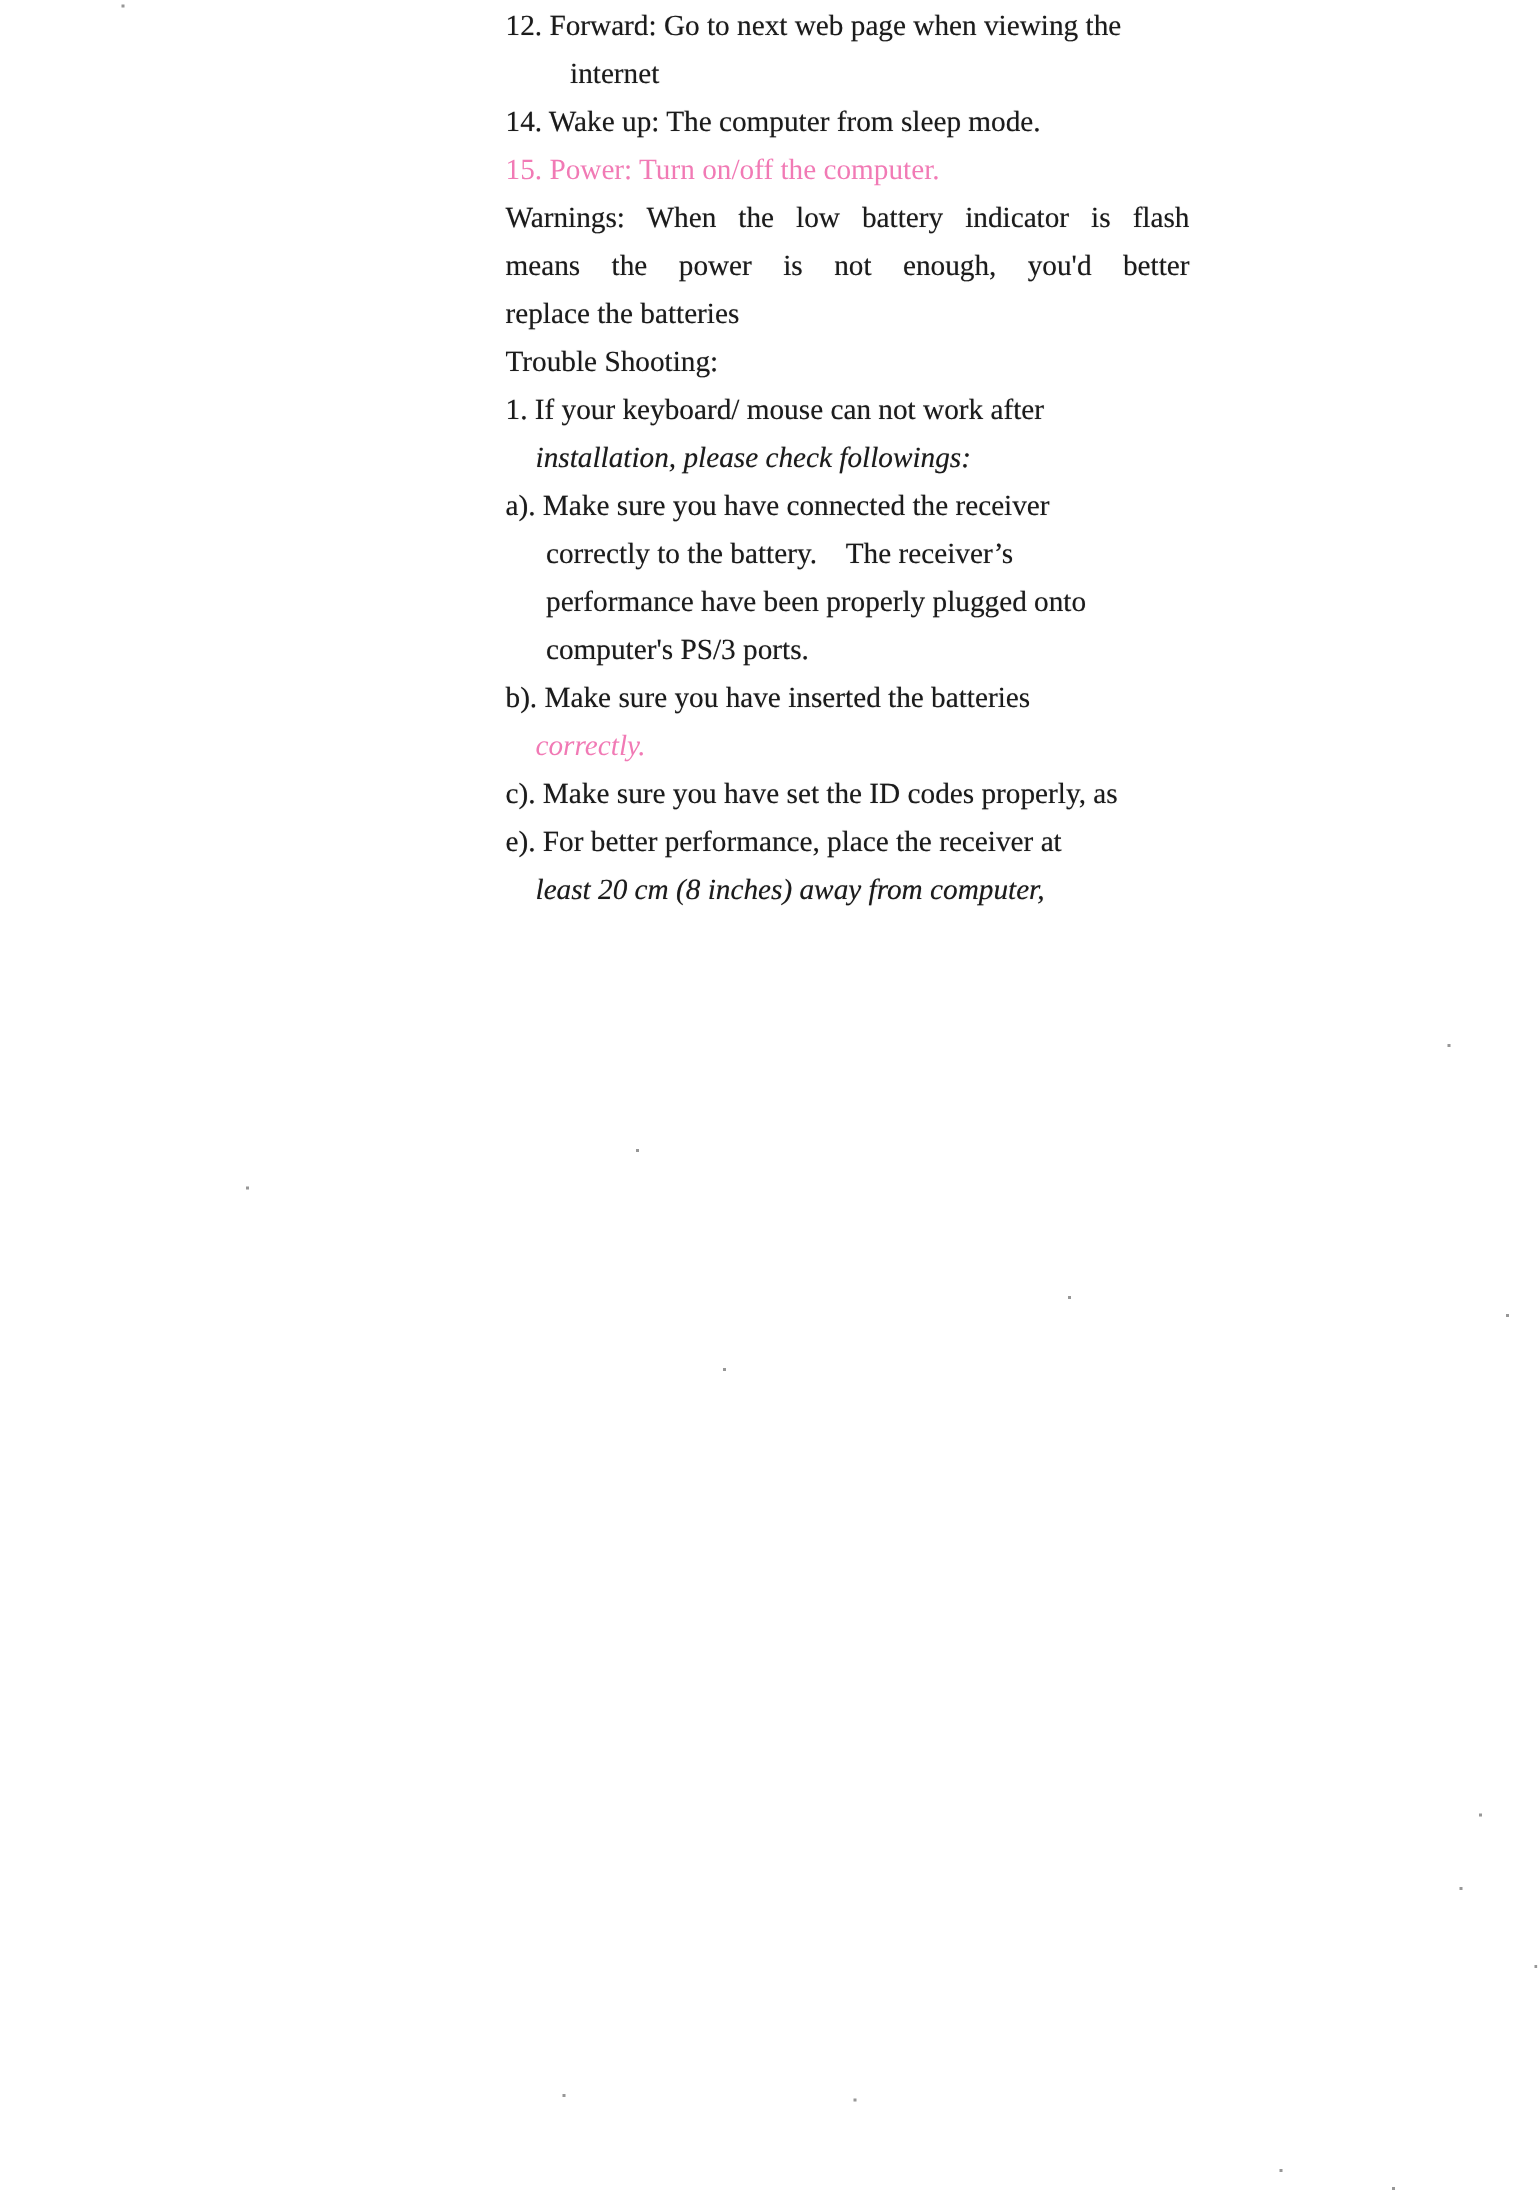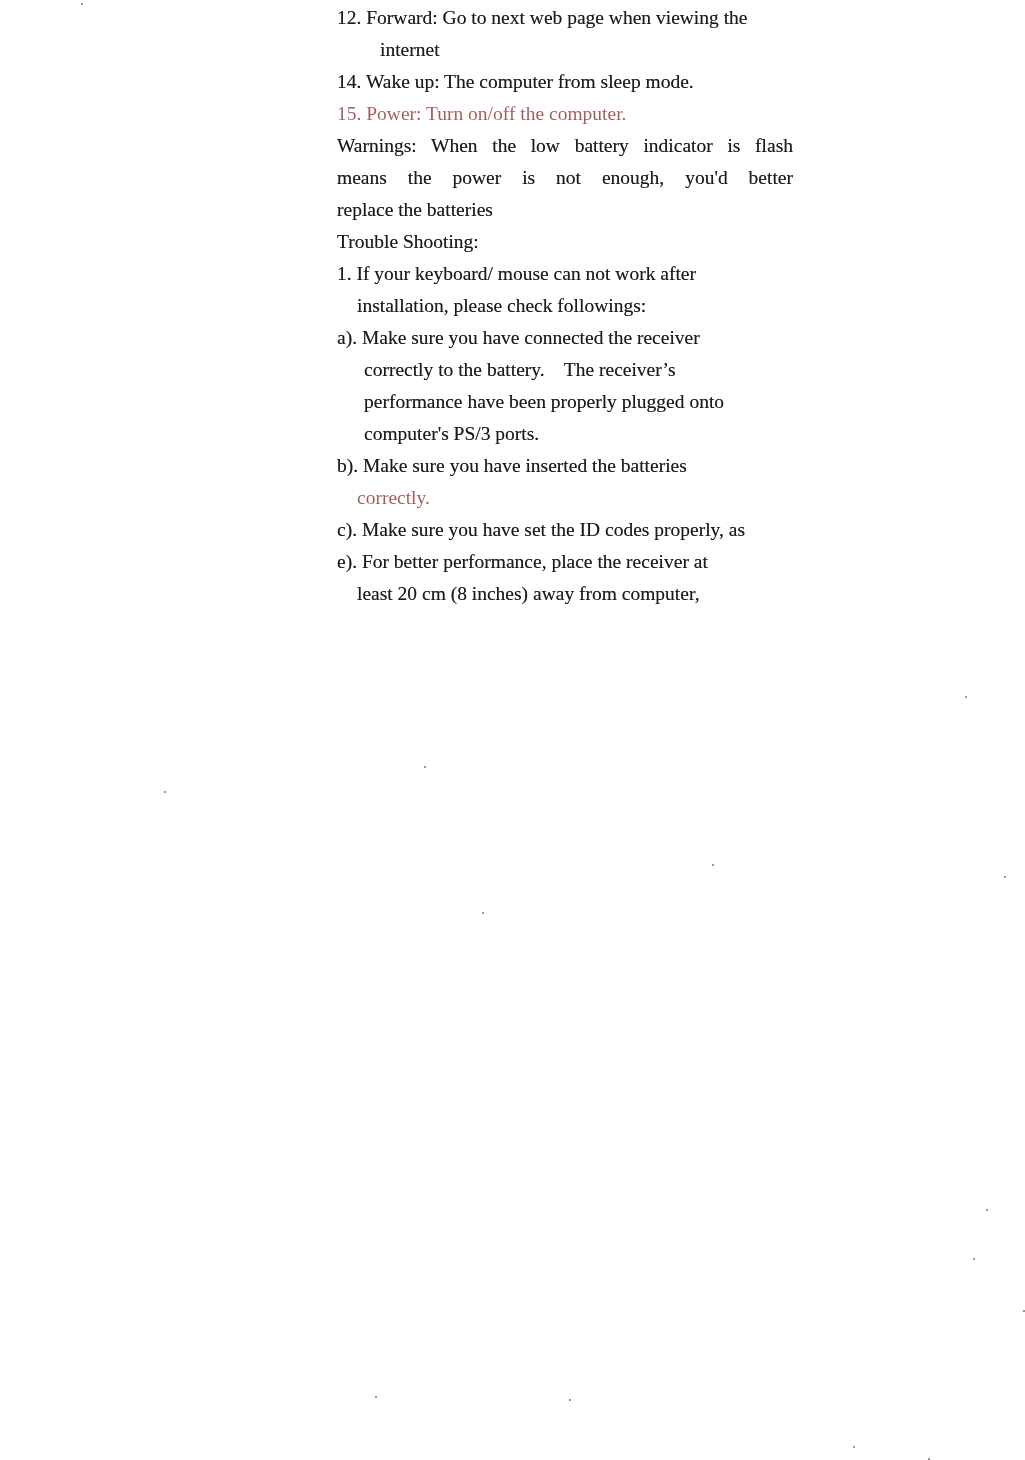--- a/index.html
+++ b/index.html
@@ -27,25 +27,25 @@
   }
   .line {
     white-space: pre;
     min-height: 32px;
   }
   .line.justify {
     white-space: normal;
     text-align: justify;
     text-align-last: justify;
   }
-  .line.ind-1 { padding-left: 20px; }
+  .line.ind-1 { padding-left: 20px; font-style: italic; }
   .line.ind-2 { padding-left: 27px; }
   .line.ind-3 { padding-left: 43px; }
   .line.faded {
-    color: #7f1d1d;
+    color: #ec4899;
     opacity: 0.72;
     filter: blur(0.35px);
     text-shadow: none;
   }
   .speck {
     position: absolute;
     width: 2px;
     height: 2px;
     background: #6b6b6b;
     opacity: 0.7;

